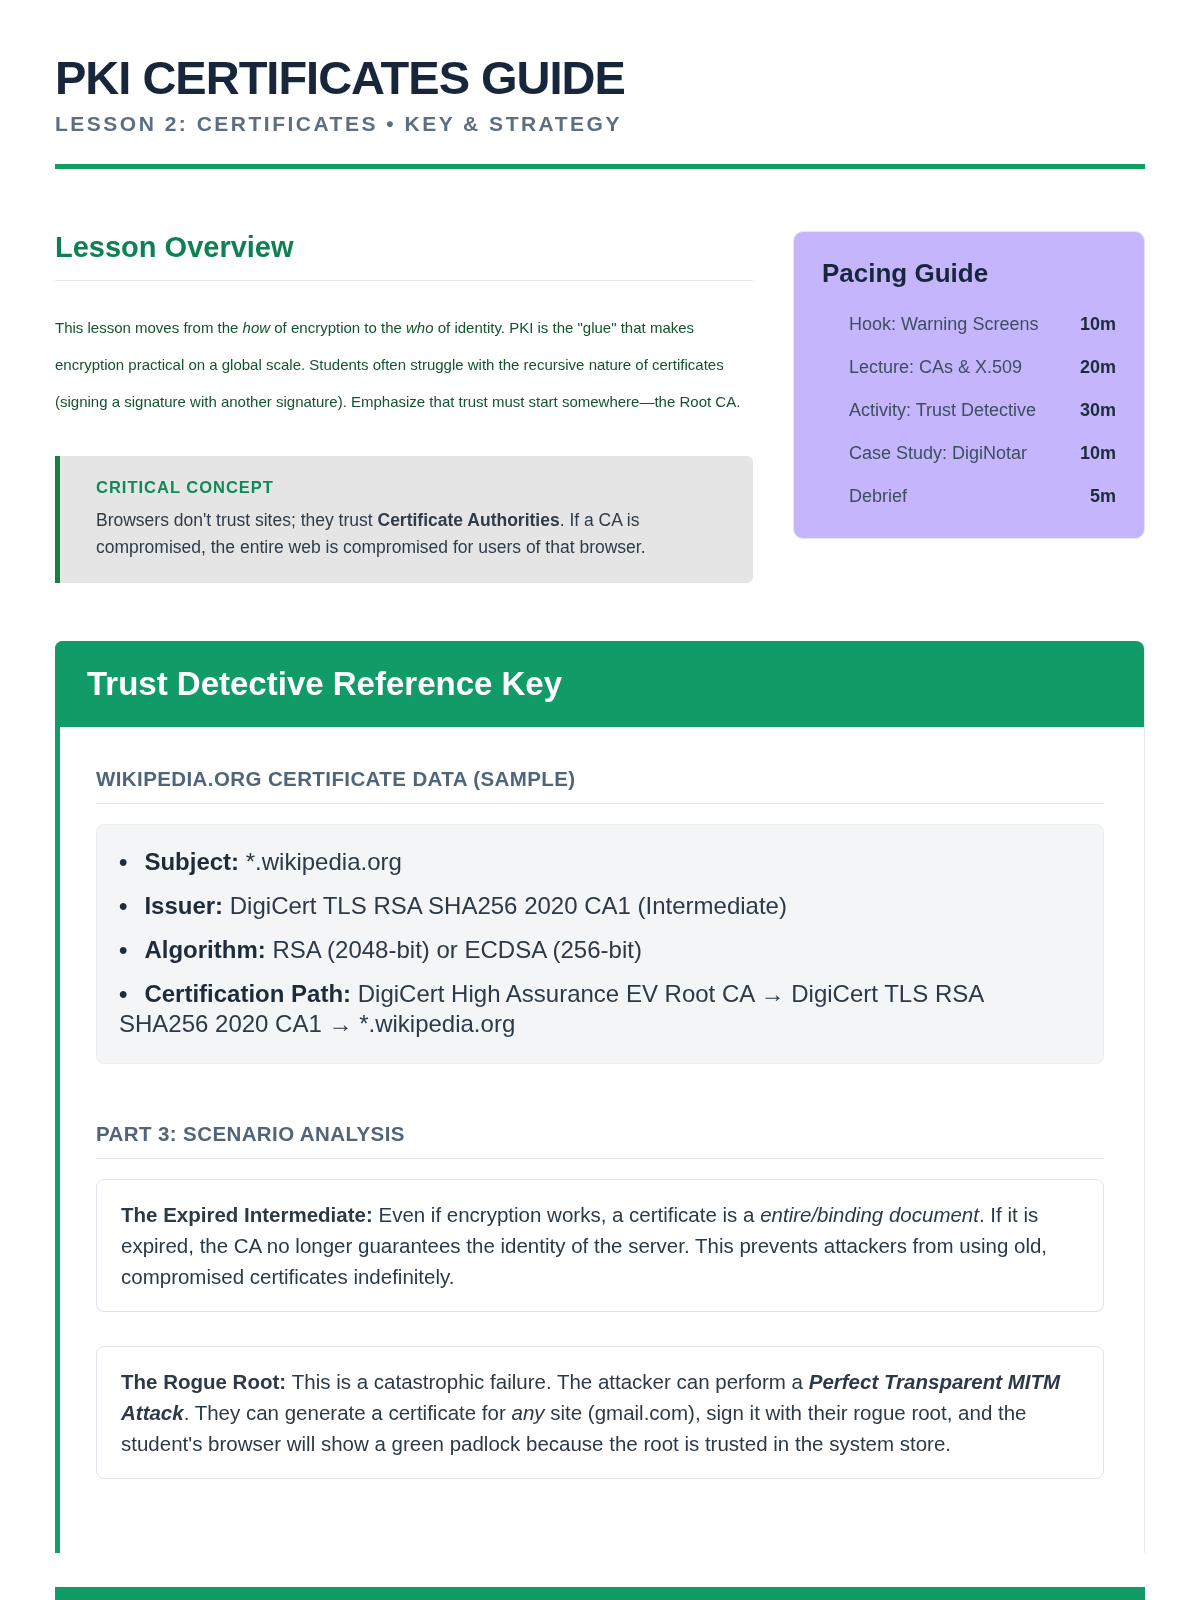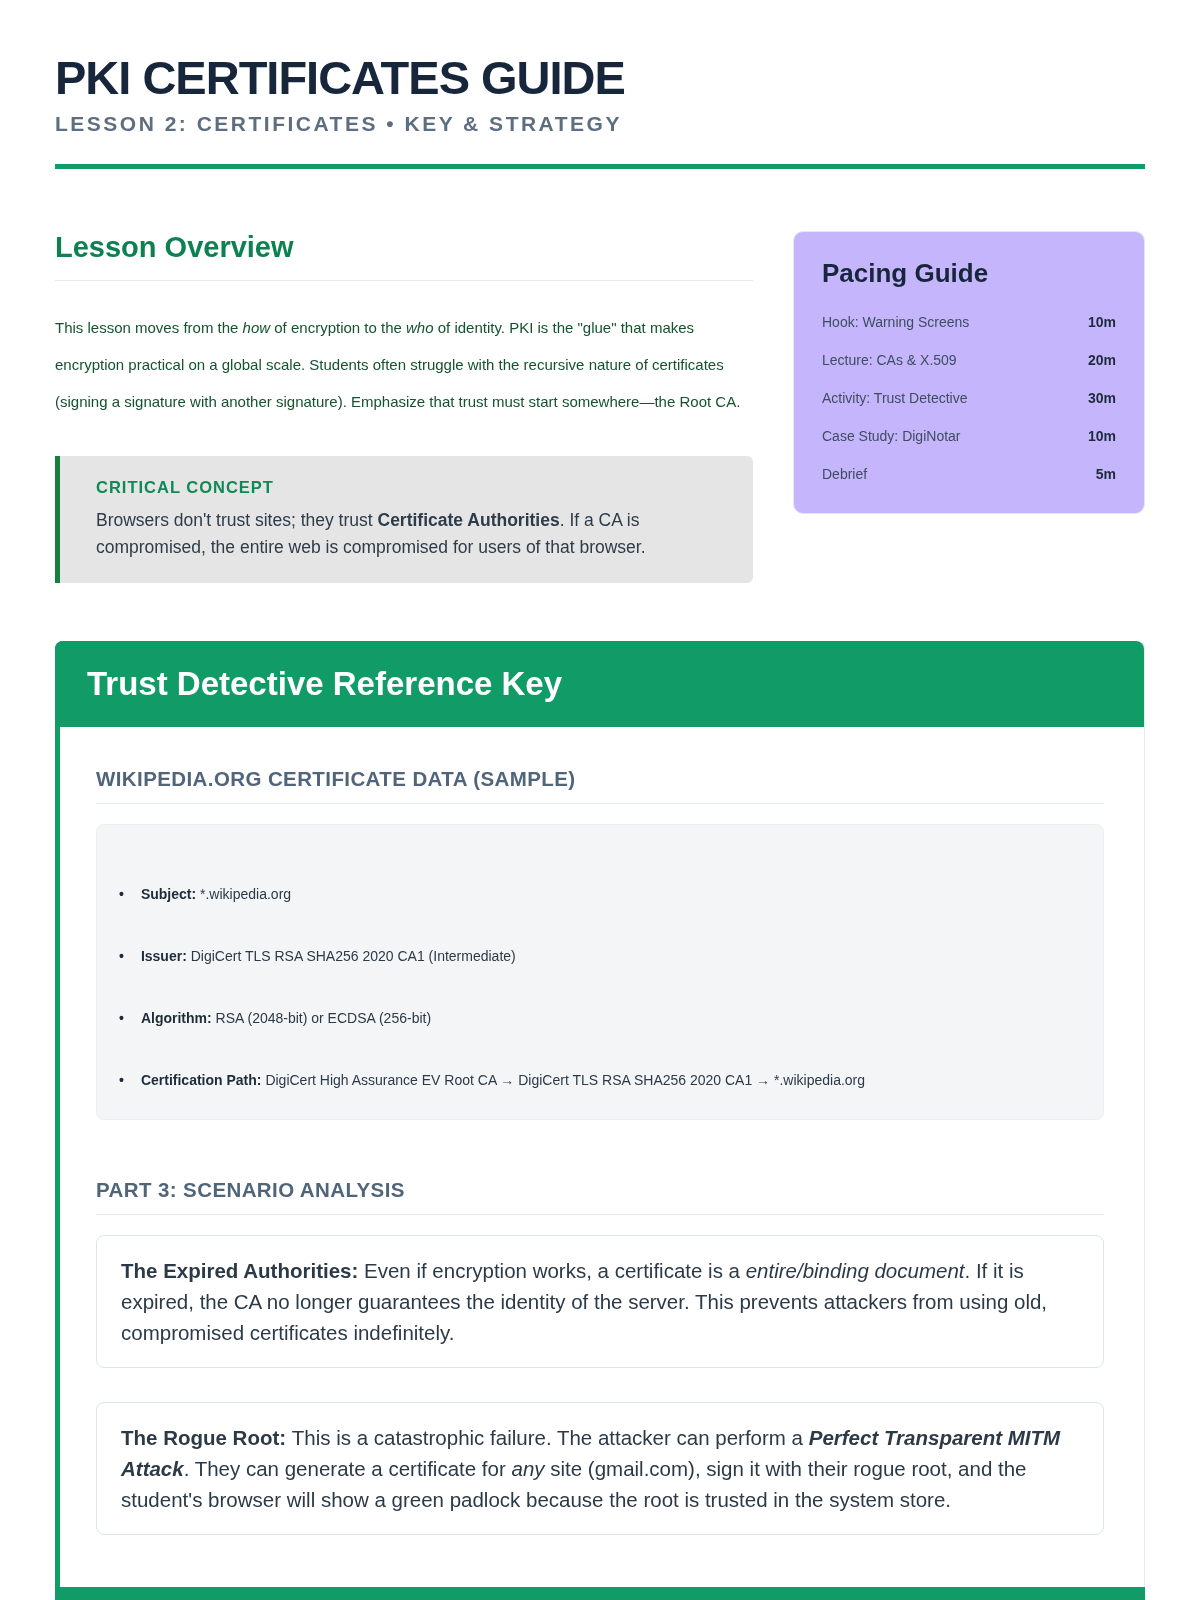--- a/index.html
+++ b/index.html
@@ -16,32 +16,32 @@
   .overview-heading { color:#0d8152; font-size:29px; font-weight:700; margin-bottom:16px; }
   .light-rule { border:none; border-top:1px solid #e4e9ee; margin-bottom:28px; }
   .overview-paragraph { font-size:15px; line-height:37px; color:#14532d; }
 
   .callout { margin-top:36px; background:#e5e5e5; border-left:5px solid #15803d; border-radius:0 6px 6px 0; padding:22px 36px; }
   .callout-title { color:#0f8a57; font-size:16.5px; font-weight:700; letter-spacing:1px; margin-bottom:10px; }
   .callout-body { font-size:17.5px; line-height:27px; color:#2e3b49; }
 
   .pacing-card { background:#c4b5fd; border:1px solid #e3e8ee; border-radius:10px; padding:26px 28px 20px 28px; }
   .pacing-title { font-size:26px; font-weight:700; color:#17263a; margin-bottom:14px; }
-  .pacing-row { display:flex; justify-content:space-between; align-items:flex-end; padding:11px 0; font-size:14px; color:#3e4e5e; }
+  .pacing-row { display:flex; justify-content:space-between; align-items:flex-end; padding:11px 0; font-size:18px; color:#3e4e5e;margin-left:27px; }
   .pacing-time { font-weight:700; color:#1d2b3a; margin-left:12px; white-space:nowrap; }
 
   .reference-card { margin-top:58px; border-left:5px solid #0f9e63; border-right:1px solid #e6eaee; background:#ffffff; border-radius:8px 8px 0 0; }
   .reference-card-header { background:#119b66; color:#ffffff; font-size:33px; font-weight:700; padding:24px 32px; border-radius:8px 8px 0 0; margin-left:-5px; }
   .reference-card-body { padding:40px 40px 40px 36px; }
 
   .subhead { color:#51657a; font-size:20.5px; font-weight:700; letter-spacing:0.4px; margin-bottom:12px; }
   .subhead-rule { border:none; border-top:1px solid #e4e9ee; margin-bottom:20px; }
 
   .cert-box { background:#f3f5f7; border:1px solid #eceff2; border-radius:8px; padding:22px 26px 10px 22px; }
-  .cert-item { font-size:14px; line-height:30px; margin-bottom:14px; color:#2c3947;margin-top:32px; }
+  .cert-item { font-size:24px; line-height:30px; margin-bottom:14px; color:#2c3947; }
   .cert-item .dot::before { content:"•"; font-weight:700; color:#1d2b3a; margin-right:17px; }
   .cert-item .lbl { font-weight:700; color:#1d2b3a; }
 
   .scenario-heading-wrap { margin-top:58px; }
   .scenario-box { border:1px solid #dee4ea; border-radius:8px; padding:19px 24px; font-size:20.5px; line-height:31px; color:#2c3947; background:#ffffff; margin-bottom:34px; }
 
   .bold { font-weight:700; }
   .italic { font-style:italic; }
 
   .next-section-bar { position:absolute; left:55px; right:55px; bottom:0; height:13px; background:#119b66; }
@@ -114,21 +114,21 @@
         <div class="cert-item">
           <span class="dot"></span><span class="lbl">Certification Path:</span> <span>DigiCert High Assurance EV Root CA → DigiCert TLS RSA SHA256 2020 CA1 → *.wikipedia.org</span>
         </div>
       </div>
 
       <div class="scenario-heading-wrap">
         <div class="subhead">PART 3: SCENARIO ANALYSIS</div>
         <hr class="subhead-rule">
       </div>
 
-      <div class="scenario-box"><span class="bold">The Expired Authorities: </span><span>Even if encryption works, a certificate is a </span><span class="italic">entire/binding document</span><span>. If it is expired, the CA no longer guarantees the identity of the server. This prevents attackers from using old, compromised certificates indefinitely.</span></div>
+      <div class="scenario-box"><span class="bold">The Expired Intermediate: </span><span>Even if encryption works, a certificate is a </span><span class="italic">entire/binding document</span><span>. If it is expired, the CA no longer guarantees the identity of the server. This prevents attackers from using old, compromised certificates indefinitely.</span></div>
 
       <div class="scenario-box"><span class="bold">The Rogue Root: </span><span>This is a catastrophic failure. The attacker can perform a </span><span class="bold italic">Perfect Transparent MITM Attack</span><span>. They can generate a certificate for </span><span class="italic">any</span><span> site (gmail.com), sign it with their rogue root, and the student's browser will show a green padlock because the root is trusted in the system store.</span></div>
 
     </div>
   </div>
 
 </div>
 
 <div class="next-section-bar"></div>
 

